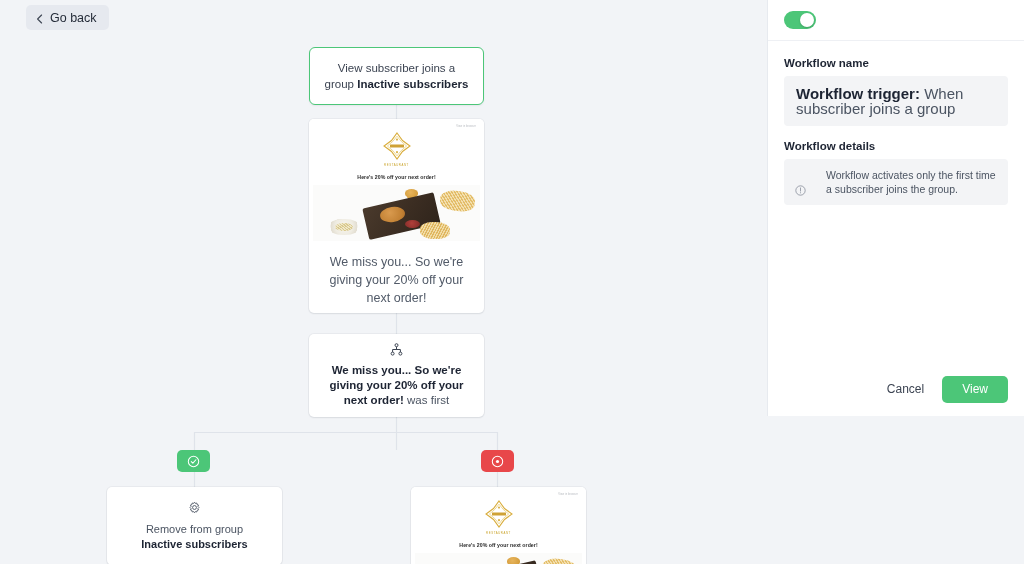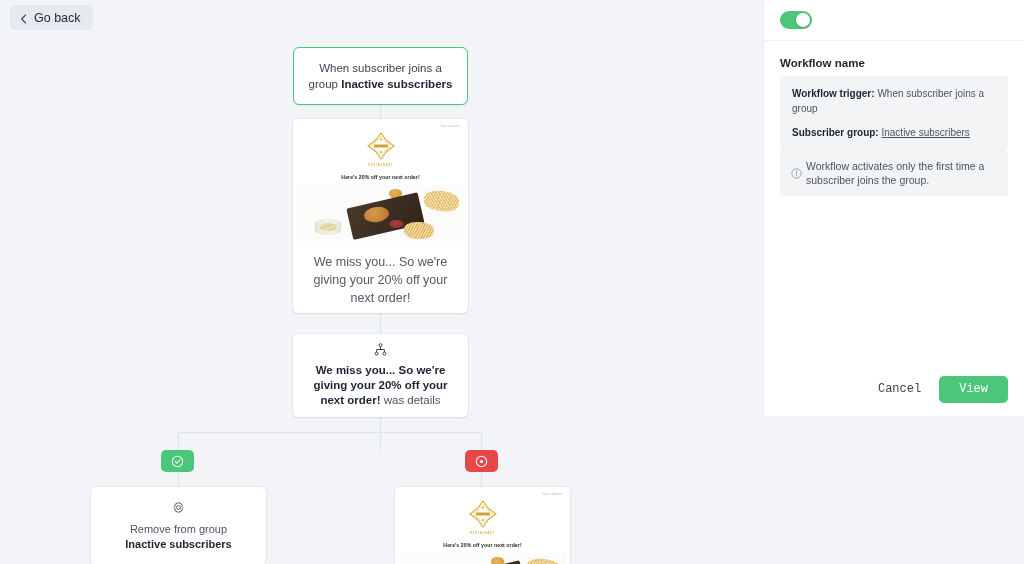--- a/index.html
+++ b/index.html
@@ -3,21 +3,21 @@
 <meta charset="utf-8">
 <style>
   * { box-sizing: border-box; margin: 0; padding: 0; }
   html, body {
     width: 1024px; height: 564px;
     font-family: "Liberation Sans", sans-serif;
     background: #f2f4f7;
     overflow: hidden;
     -webkit-font-smoothing: antialiased;
   }
-  .app { position: relative; width: 1024px; height: 564px; display: flex; }
+  .app { position: relative; width: 1024px; height: 564px; display: flex; padding-left: 16px; }
 
   
   .canvas {
     position: relative;
     width: 763px; height: 564px;
     background: #f2f4f7;
     overflow: hidden;
   }
   .go-back {
     position: absolute; left: 10px; top: 5px;
@@ -204,35 +204,35 @@
     padding: 0 10px; font-size: 11.5px; color: #3b4椒, #3b4452;
     color: #3b4452; font-family: inherit; background: #fff; outline: none;
   }
   .section-title {
     font-size: 11.5px; font-weight: 700; color: #1d2433;
     margin: 14px 0 7px 0;
   }
   .info-box {
     background: #f3f4f6; border-radius: 4px; padding: 10px 12px;
   }
-  .info-row { font-size: 10px; color: #4b5462; line-height: 15px; }
+  .info-row { font-size: 15px; color: #4b5462; line-height: 15px; }
   .info-row + .info-row { margin-top: 9px; }
   .info-row b { color: #1d2433; font-weight: 700; }
   .info-row a { color: #4b5462; text-decoration: underline; cursor: pointer; }
   .note-box {
     background: #f3f4f6; border-radius: 4px; padding: 9px 11px;
-    display: flex; gap: 4px; align-items: center;
+    display: flex; gap: 20px; align-items: flex-end;
   }
   .note-icon { flex: none; width: 11px; height: 11px; margin-top: 1px; }
   .note-icon svg { display: block; }
   .note-txt { font-size: 10.5px; color: #4b5462; line-height: 14px; }
 
   .sb-footer {
     height: 54px; flex: none; display: flex; align-items: center;
-    justify-content: flex-end; gap: 14px; padding: 0 16px; font-family: Liberation Mono, monospace;
+    justify-content: flex-end; gap: 14px; padding: 0 16px;
   }
   .btn-cancel {
     background: none; border: none; font-family: inherit;
     font-size: 12px; color: #3c4452; cursor: pointer; padding: 6px 4px;
   }
   .btn-save {
     background: #4cc678; border: none; color: #fff; font-family: inherit;
     font-size: 12px; height: 27px; padding: 0 20px; border-radius: 5px;
     cursor: pointer;
   }
@@ -261,21 +261,21 @@
           <line x1="380.5" y1="313" x2="380.5" y2="334"></line>
           <line x1="380.5" y1="417" x2="380.5" y2="450"></line>
           <path d="M178.5 450 L178.5 432.5 L481.5 432.5 L481.5 450"></path>
           <line x1="178.5" y1="472" x2="178.5" y2="487"></line>
           <line x1="481.5" y1="472" x2="481.5" y2="487"></line>
         </g>
       </svg>
 
       <div class="node trigger">
         <div class="trigger-txt">
-          <span>When subscriber joins a</span>
+          <span>View subscriber joins a</span>
           <br>
           <span>group </span><b>Inactive subscribers</b>
         </div>
       </div>
 
       <div class="node email">
         <div class="mail-thumb t1">
           <div class="view-browser">View in browser</div>
           <div class="logo-wrap">
             <div class="logo">
@@ -308,21 +308,21 @@
       <div class="node cond">
         <div class="cond-icon">
           <svg width="13" height="13" viewBox="0 0 13 13">
             <circle cx="6.5" cy="2.2" r="1.5" fill="none" stroke="#3c4452" stroke-width="1"></circle>
             <circle cx="2.6" cy="10.6" r="1.5" fill="none" stroke="#3c4452" stroke-width="1"></circle>
             <circle cx="10.4" cy="10.6" r="1.5" fill="none" stroke="#3c4452" stroke-width="1"></circle>
             <path d="M6.5 3.8 v2.4 M2.6 9.1 V6.5 h7.8 V9.1" fill="none" stroke="#3c4452" stroke-width="1"></path>
           </svg>
         </div>
         <div class="cond-txt">
-          <b>We miss you... So we're giving your 20% off your next order!</b><span> was details</span>
+          <b>We miss you... So we're giving your 20% off your next order!</b><span> was first</span>
         </div>
       </div>
 
       <div class="badge yes">
         <span>
           <svg width="13" height="13" viewBox="0 0 14 14">
             <circle cx="7" cy="7" r="5.6" fill="none" stroke="#fff" stroke-width="1.1"></circle>
             <path d="M4.6 7.1 6.3 8.8 9.6 5.1" fill="none" stroke="#fff" stroke-width="1.1" stroke-linecap="round" stroke-linejoin="round"></path>
           </svg>
         </span>
@@ -387,26 +387,23 @@
 
     <div class="sb-body">
 
       <div class="field-label">Workflow name</div>
 
       <div class="info-box">
         <div class="info-row">
           <b>Workflow trigger:</b>
           <span>When subscriber joins a group</span>
         </div>
-        <div class="info-row">
-          <b>Subscriber group:</b>
-          <a>Inactive subscribers</a>
-        </div>
-      </div>
-
+      </div>
+
+      <div class="section-title">Workflow details</div>
       <div class="note-box">
         <span class="note-icon">
           <svg width="11" height="11" viewBox="0 0 12 12">
             <circle cx="6" cy="6" r="5.1" fill="none" stroke="#8a919d" stroke-width=".9"></circle>
             <path d="M6 3.2 V6.6" stroke="#8a919d" stroke-width=".9" stroke-linecap="round"></path>
             <circle cx="6" cy="8.5" r=".6" fill="#8a919d"></circle>
           </svg>
         </span>
         <span class="note-txt">Workflow activates only the first time a subscriber joins the group.</span>
       </div>

